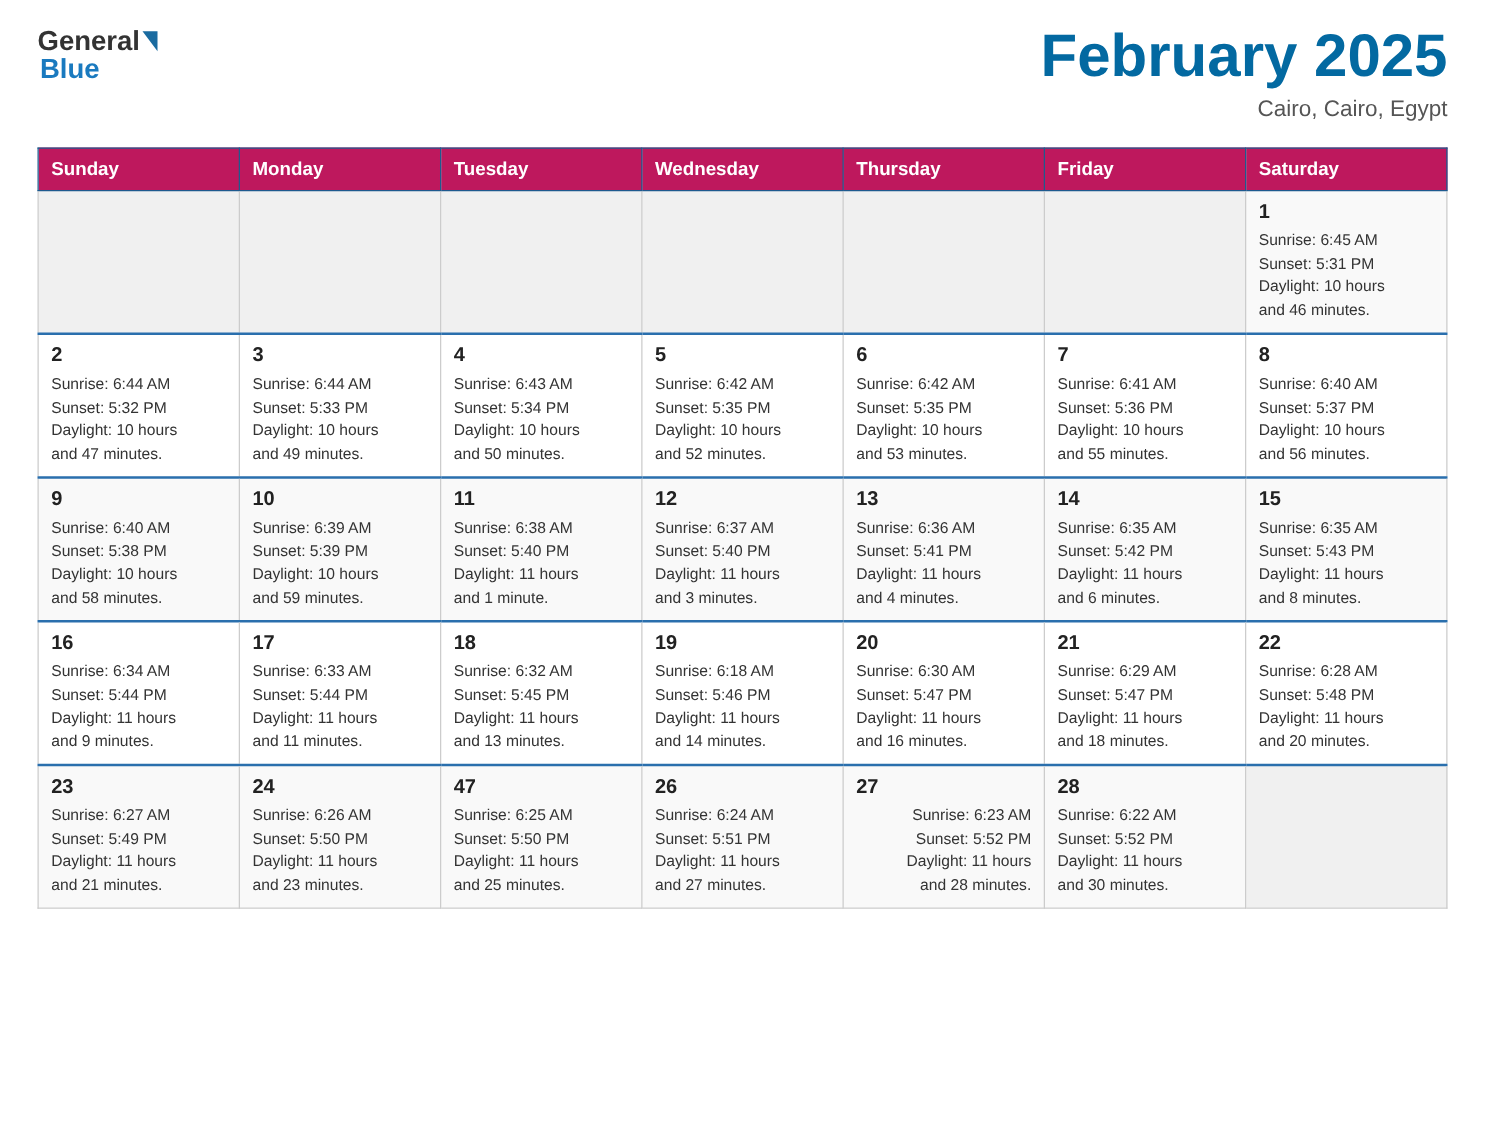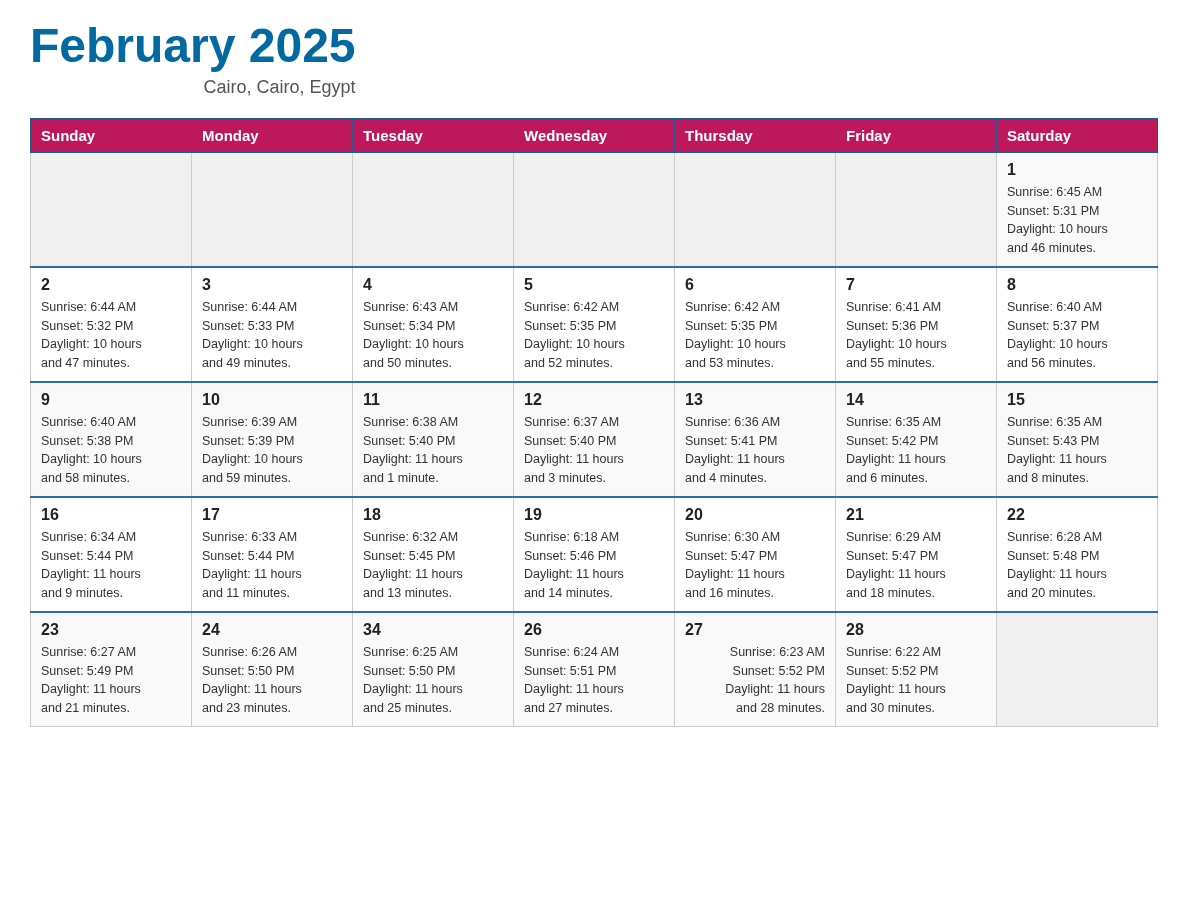--- a/index.html
+++ b/index.html
@@ -98,20 +98,27 @@
       background: #f0f0f0 !important;
     }
     .row-border td {
       border-top: 2px solid #2a6fad;
     }
   </style>
 </head>
 <body>
 
 <div class="header">
+  <div class="logo">
+    <div class="logo-top">
+      <span class="logo-general">General</span>
+      <div class="logo-arrow"></div>
+    </div>
+    <span class="logo-blue" style="font-size:22px; font-weight:bold; margin-top:-4px; margin-left:2px;">Blue</span>
+  </div>
   <div class="title-section">
     <div class="month-title">February 2025</div>
     <div class="location">Cairo, Cairo, Egypt</div>
   </div>
 </div>
 
 <table class="calendar">
   <thead>
     <tr>
     <th>Sunday</th>
@@ -301,21 +308,21 @@
 and 21 minutes.</div>
         </td>
         <td>
           <div class="day-number">24</div>
           <div class="day-info" style="white-space: pre-line;">Sunrise: 6:26 AM
 Sunset: 5:50 PM
 Daylight: 11 hours
 and 23 minutes.</div>
         </td>
         <td>
-          <div class="day-number">34</div>
+          <div class="day-number">47</div>
           <div class="day-info" style="white-space: pre-line;">Sunrise: 6:25 AM
 Sunset: 5:50 PM
 Daylight: 11 hours
 and 25 minutes.</div>
         </td>
         <td>
           <div class="day-number">26</div>
           <div class="day-info" style="white-space: pre-line;">Sunrise: 6:24 AM
 Sunset: 5:51 PM
 Daylight: 11 hours

